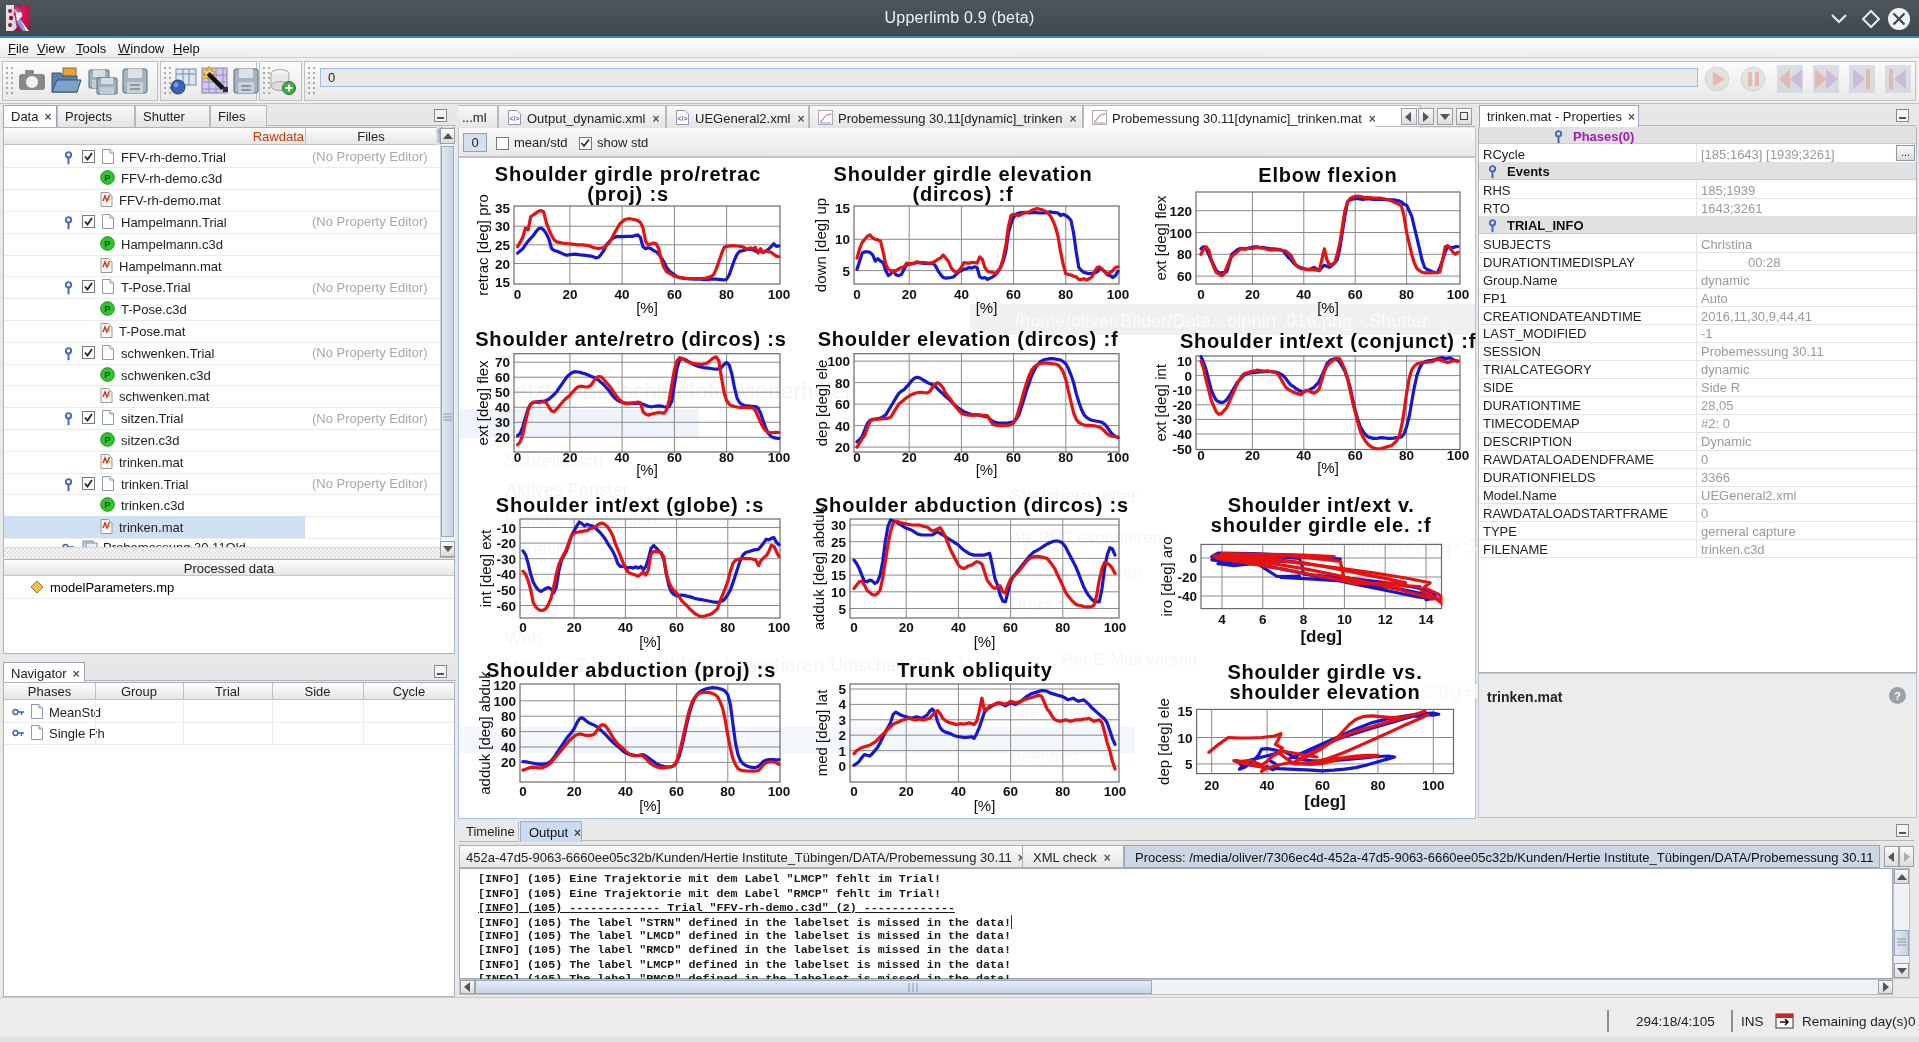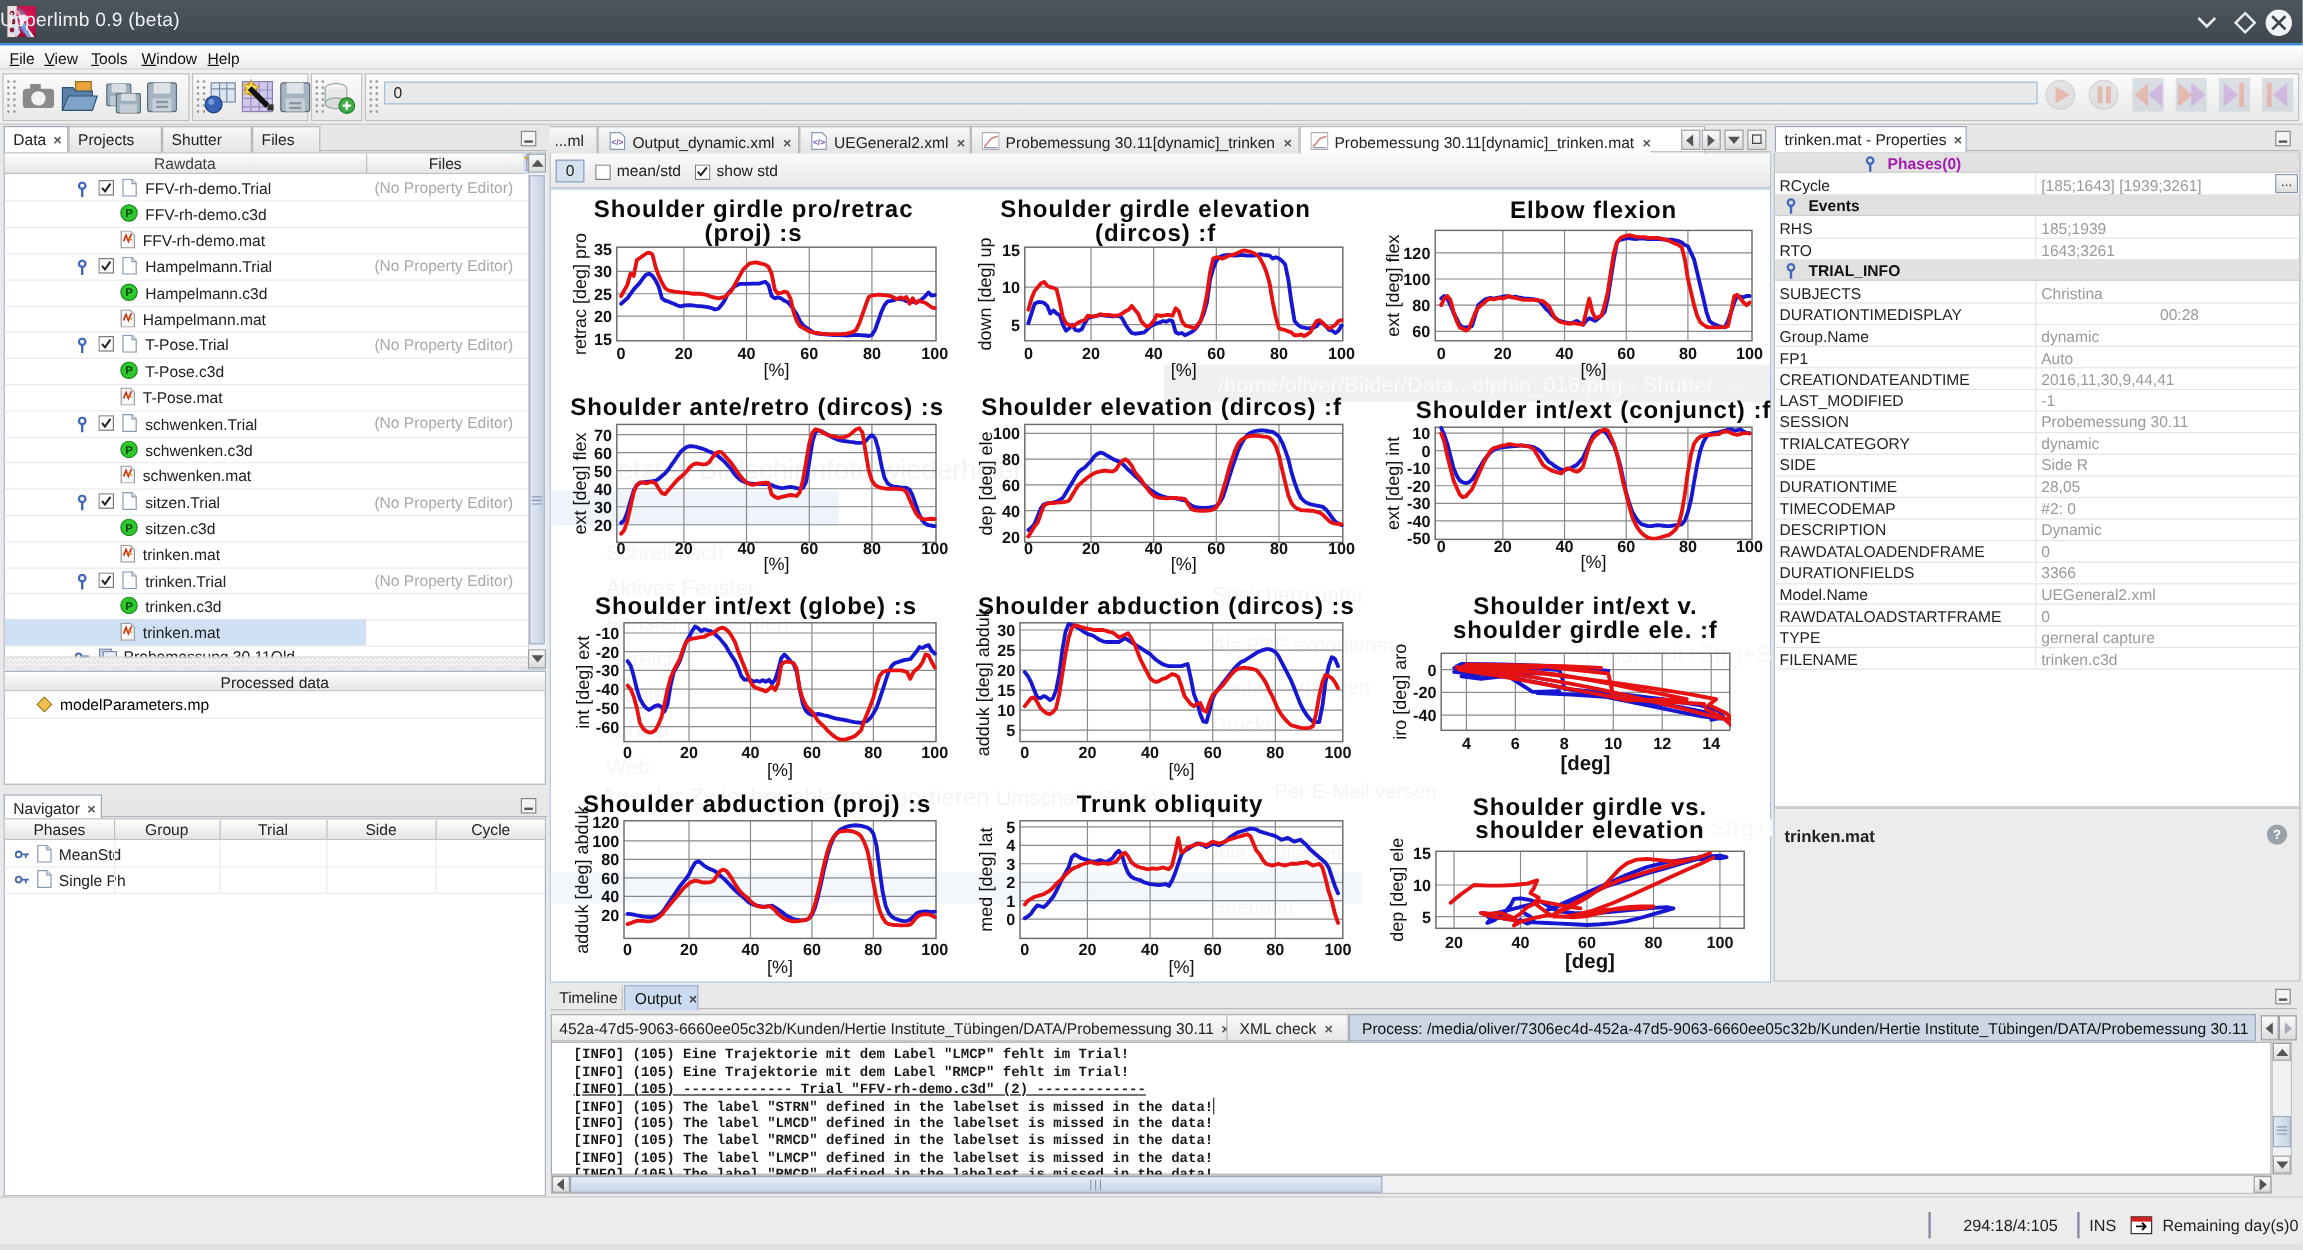--- a/index.html
+++ b/index.html
@@ -18,21 +18,21 @@
 <path d="M4 0 C7 4 6 8 8 10 C10 13 9 18 11 22 L8 26 L5 22 C6 16 4 12 5 8 Z" fill="#cfd8ea"></path>
 <circle cx="4" cy="6" r="2" fill="#8a2040"></circle>
       <circle cx="5" cy="13" r="2.2" fill="#7a1830"></circle>
       <circle cx="4" cy="20" r="2" fill="#8a2040"></circle>
 <path d="M7 3 C10 4 13 6 15 9 L12 12 C10 9 8 6 6 5 Z" fill="#f0b8c8" opacity="0.8"></path>
 <circle cx="13" cy="10" r="3.2" fill="#fde8ee"></circle>
 <path d="M12 11 L20 22 L23 26 L17 26 L10 14 Z" fill="#f4f0f4"></path>
 <path d="M14 13 L10 18 C12 21 14 23 17 26 L20 26 Z" fill="#5a8ad8" opacity="0.75"></path>
 <path d="M8 0 L16 6 L12 8 C10 5 9 2 8 0 Z" fill="#7a6a9a" opacity="0.8"></path>
 </svg>
-    <div style="position:absolute;left:0px;top:9px;font-size:16px;color:#eef0f2;white-space:nowrap;left:0;width:1919px;text-align:left;letter-spacing:0.2px">Upperlimb 0.9 (beta)</div>
+    <div style="position:absolute;left:0px;top:9px;font-size:16px;color:#eef0f2;white-space:nowrap;left:0;width:1919px;text-align:center;letter-spacing:0.2px">Upperlimb 0.9 (beta)</div>
     <svg style="position:absolute;left:1830px;top:8px" width="80" height="22" viewBox="0 0 80 22">
 <path d="M2 7 L9 14 L16 7" stroke="#e8eaec" stroke-width="2.2" fill="none"></path>
 <path d="M41 3 L49 11 L41 19 L33 11 Z" stroke="#e8eaec" stroke-width="2" fill="none"></path>
 <circle cx="69" cy="11" r="11" fill="#f2f3f4"></circle>
 <path d="M63.5 5.5 L74.5 16.5 M74.5 5.5 L63.5 16.5" stroke="#3c444c" stroke-width="2.2"></path>
 </svg>
     <div style="position:absolute;left:0;top:36px;width:1919px;height:2px;background:#2b87dd"></div>
     <div style="position:absolute;left:0;top:38px;width:1919px;height:20px;background:linear-gradient(#fefefe,#ececec);border-bottom:1px solid #d2d2d2"></div>
     <div style="position:absolute;left:8px;top:41px;font-size:13px;color:#111;white-space:nowrap;"><span style="text-decoration:underline">F</span>ile</div>
     <div style="position:absolute;left:37px;top:41px;font-size:13px;color:#111;white-space:nowrap;"><span style="text-decoration:underline">V</span>iew</div>
@@ -197,21 +197,21 @@
     <div style="position:absolute;left:3px;top:105px;width:54px;height:22px;background:#fff;border:1px solid #9aa8b8;border-bottom:none;font-size:13px;color:#222;padding:3px 0 0 7px;white-space:nowrap;overflow:hidden">Data<span style="margin-left:6px;color:#555;font-size:12px;font-weight:bold">×</span></div>
     <div style="position:absolute;left:57px;top:105px;width:78px;height:22px;background:linear-gradient(#f8f8f8,#e4e4e4);border:1px solid #b8b8b8;border-bottom:none;font-size:13px;color:#222;padding:3px 0 0 7px;white-space:nowrap;overflow:hidden">Projects</div>
     <div style="position:absolute;left:135px;top:105px;width:75px;height:22px;background:linear-gradient(#f8f8f8,#e4e4e4);border:1px solid #b8b8b8;border-bottom:none;font-size:13px;color:#222;padding:3px 0 0 7px;white-space:nowrap;overflow:hidden">Shutter</div>
     <div style="position:absolute;left:210px;top:105px;width:57px;height:22px;background:linear-gradient(#f8f8f8,#e4e4e4);border:1px solid #b8b8b8;border-bottom:none;font-size:13px;color:#222;padding:3px 0 0 7px;white-space:nowrap;overflow:hidden">Files</div>
     <div style="position:absolute;left:267px;top:105px;width:189px;height:21px;border-bottom:1px solid #b8b8b8"></div>
     <div style="position:absolute;left:434px;top:109px;width:13px;height:13px;border:1px solid #888;background:#f4f4f4"></div>
     <div style="position:absolute;left:437px;top:117px;width:7px;height:2px;background:#555"></div>
     <div style="position:absolute;left:3px;top:127px;width:452px;height:431px;background:#fff;border:1px solid #a8b4c0"></div>
     <div style="position:absolute;left:4px;top:128px;width:436px;height:17px;background:linear-gradient(#fdfdfd,#e6e6e6);border-bottom:1px solid #c0c0c0"></div>
     <div style="position:absolute;left:305px;top:128px;width:1px;height:17px;background:#c0c0c0"></div>
-    <div style="position:absolute;left:0px;top:129px;font-size:13px;color:#404040;white-space:nowrap;left:4px;width:300px;text-align:center">Rawdata</div>
+    <div style="position:absolute;left:0px;top:129px;font-size:13px;color:#c2410c;white-space:nowrap;left:4px;width:300px;text-align:right">Rawdata</div>
     <div style="position:absolute;left:0px;top:129px;font-size:13px;color:#222;white-space:nowrap;left:306px;width:130px;text-align:center">Files</div>
     <svg style="position:absolute;left:436px;top:127px" width="17" height="18" viewBox="0 0 17 18">
 <rect width="17" height="18" fill="#cfe0ec"></rect>
 <rect x="3" y="2" width="13" height="13" fill="#ece8f4" stroke="#9a8ab8"></rect>
 <line x1="3" y1="6" x2="16" y2="6" stroke="#b0a4cc"></line>
       <line x1="3" y1="10" x2="16" y2="10" stroke="#b0a4cc"></line>
 <line x1="7" y1="2" x2="7" y2="15" stroke="#b0a4cc"></line>
       <line x1="11" y1="2" x2="11" y2="15" stroke="#b0a4cc"></line>
 <path d="M6 0 L7.5 3.5 L11 4.5 L7.5 6 L6 10 L4.5 6 L1 4.5 L4.5 3.5 Z" fill="#f4b820" stroke="#c08010" stroke-width="0.5"></path>
 <circle cx="6" cy="4.5" r="1.5" fill="#fdf060"></circle>
@@ -921,21 +921,21 @@
         <circle cx="6.5" cy="3.8" r="2.7" fill="none" stroke="#4468b8" stroke-width="1.9"></circle>
         <line x1="6.5" y1="6.5" x2="6.5" y2="13.2" stroke="#4468b8" stroke-width="2"></line>
       </svg><span style="margin-left:8px;font-weight:bold">TRIAL_INFO</span></div>
     <div style="position:absolute;left:1479px;top:252.15px;width:437px;height:1px;background:#e4e4e4"></div>
     <div style="position:absolute;left:1696px;top:234.2px;width:1px;height:17.95px;background:#e4e4e4"></div>
     <div style="position:absolute;left:1483px;top:236.7px;font-size:13px;color:#222;white-space:nowrap;">SUBJECTS</div>
     <div style="position:absolute;left:1701px;top:236.7px;font-size:13px;color:#9a9a9a;white-space:nowrap;">Christina</div>
     <div style="position:absolute;left:1479px;top:270.1px;width:437px;height:1px;background:#e4e4e4"></div>
     <div style="position:absolute;left:1696px;top:252.15px;width:1px;height:17.95px;background:#e4e4e4"></div>
     <div style="position:absolute;left:1483px;top:254.65px;font-size:13px;color:#222;white-space:nowrap;">DURATIONTIMEDISPLAY</div>
-    <div style="position:absolute;left:1800px;top:254.65px;font-size:13px;color:#9a9a9a;white-space:nowrap;">00:28</div>
+    <div style="position:absolute;left:1748px;top:254.65px;font-size:13px;color:#9a9a9a;white-space:nowrap;">00:28</div>
     <div style="position:absolute;left:1479px;top:288.05px;width:437px;height:1px;background:#e4e4e4"></div>
     <div style="position:absolute;left:1696px;top:270.1px;width:1px;height:17.95px;background:#e4e4e4"></div>
     <div style="position:absolute;left:1483px;top:272.6px;font-size:13px;color:#222;white-space:nowrap;">Group.Name</div>
     <div style="position:absolute;left:1701px;top:272.6px;font-size:13px;color:#9a9a9a;white-space:nowrap;">dynamic</div>
     <div style="position:absolute;left:1479px;top:306px;width:437px;height:1px;background:#e4e4e4"></div>
     <div style="position:absolute;left:1696px;top:288.05px;width:1px;height:17.95px;background:#e4e4e4"></div>
     <div style="position:absolute;left:1483px;top:290.55px;font-size:13px;color:#222;white-space:nowrap;">FP1</div>
     <div style="position:absolute;left:1701px;top:290.55px;font-size:13px;color:#9a9a9a;white-space:nowrap;">Auto</div>
     <div style="position:absolute;left:1479px;top:323.95px;width:437px;height:1px;background:#e4e4e4"></div>
     <div style="position:absolute;left:1696px;top:306px;width:1px;height:17.95px;background:#e4e4e4"></div>

